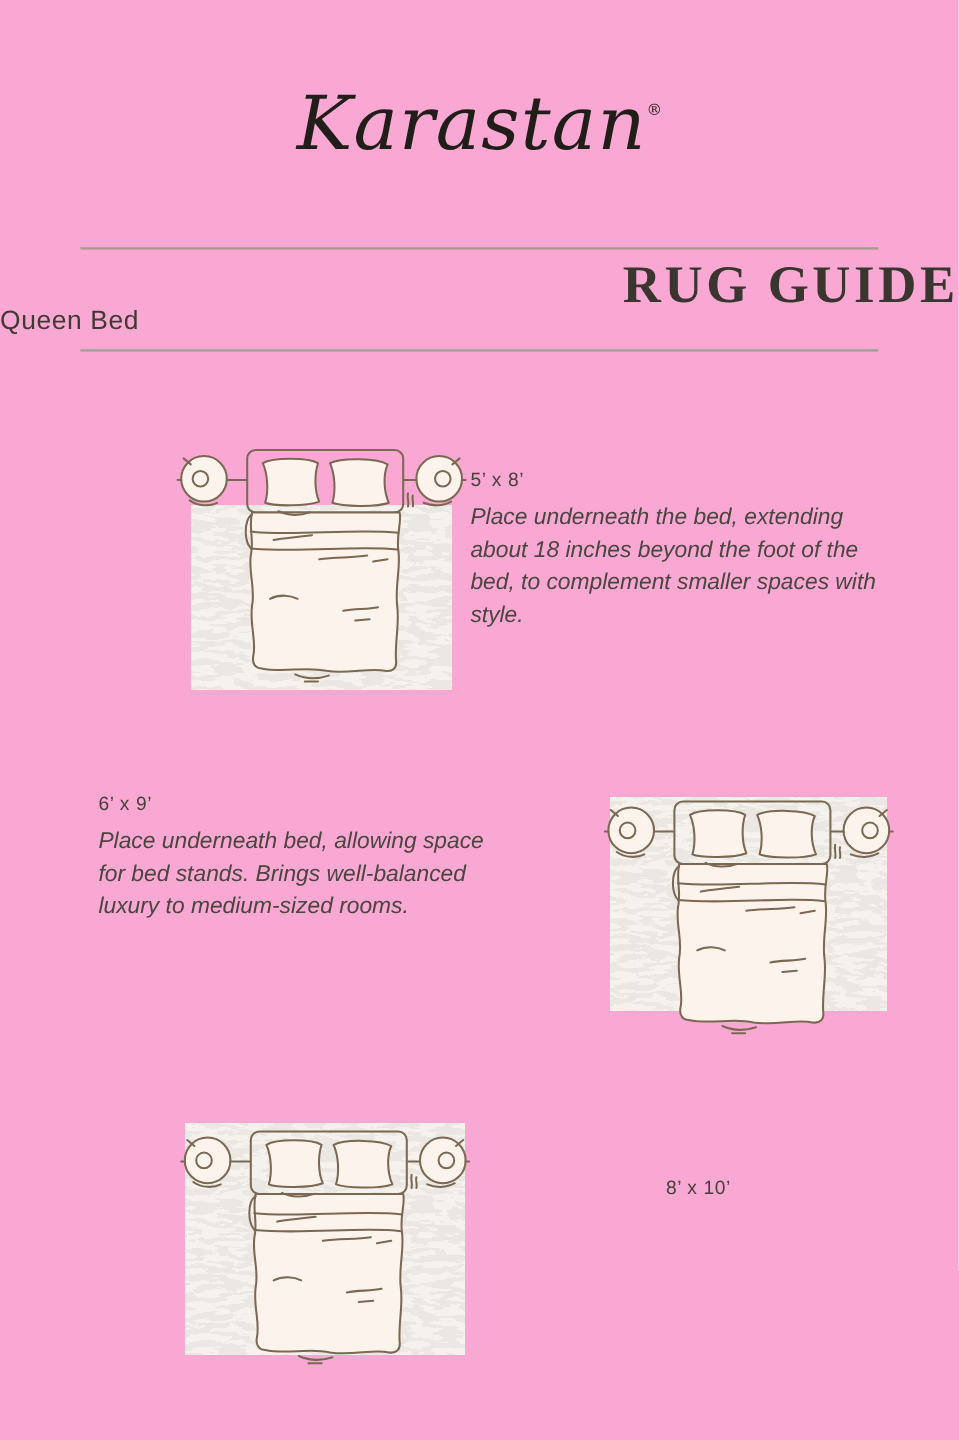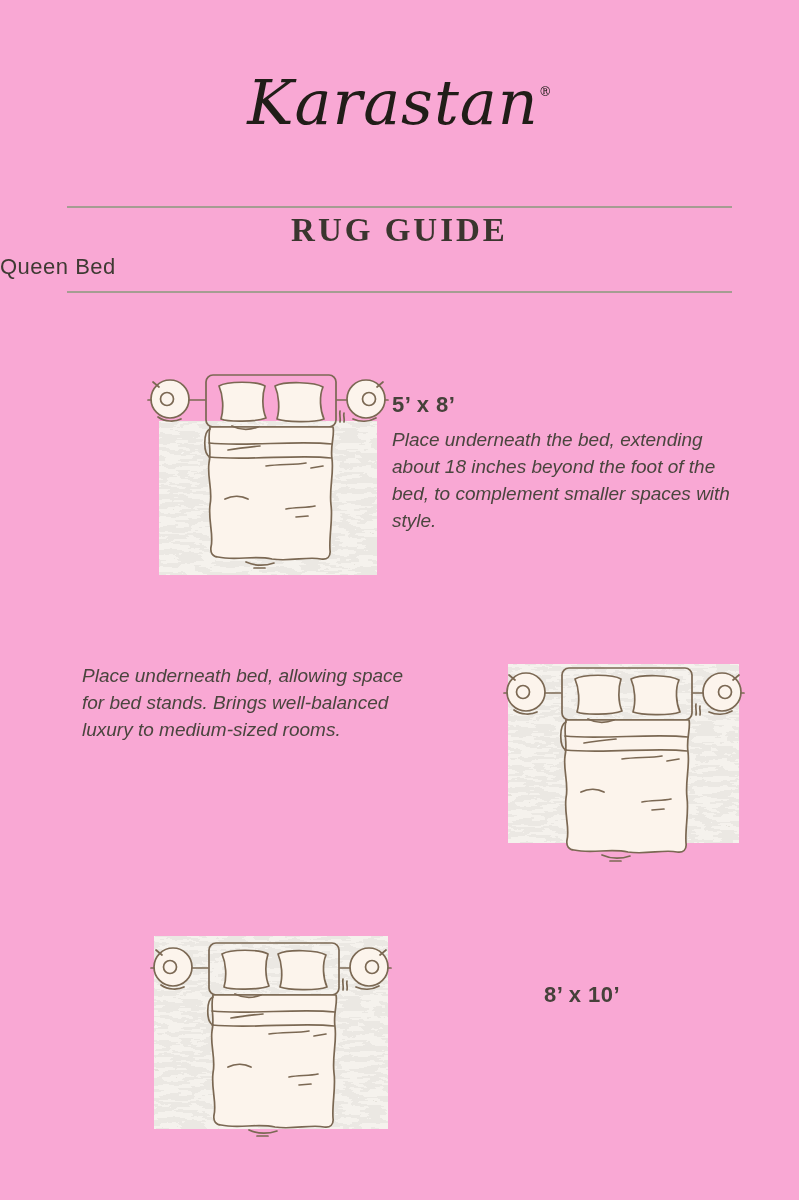--- a/index.html
+++ b/index.html
@@ -23,40 +23,40 @@
   }
   .logo sup{font-size:13px;font-style:normal;vertical-align:28px;letter-spacing:0;}
   .rule{
     position:absolute;left:67px;width:665px;height:2px;
     background:#a59d92;
   }
   .rule-top{top:206px;}
   .rule-bottom{top:291px;}
   .page-title{
     position:absolute;top:212px;left:0;width:799px;margin:0;
-    text-align:center;
+    text-align:right;
     font-family:"Liberation Serif", serif;
     font-weight:600;
-    font-size:33px;
+    font-size:44px;
     letter-spacing:3px;
     color:#3a352e;
   }
   .page-subtitle{
     position:absolute;top:254px;left:0;width:680px;margin:0;
     text-align:left;
     font-weight:400;
     font-size:22px;
     letter-spacing:0.5px;
     color:#3f3a33;
   }
   
   .txt h3{
     margin:0 0 8px 0;
-    font-size:22px;
-    font-weight:700;
+    font-size:16px;
+    font-weight:400;
     letter-spacing:0.5px;
     color:#46413a;
   }
   .txt p{
     margin:0;
     font-size:19px;
     line-height:27px;
     font-weight:400;
     color:#4a453e;
     font-style:italic;
@@ -151,20 +151,21 @@
       </svg>
     </figure>
     <div class="txt txt-1">
       <h3>5’ x 8’</h3>
       <p>Place underneath the bed, extending about 18 inches beyond the foot of the bed, to complement smaller spaces with style.</p>
     </div>
   </section>
 
   <section>
     <div class="txt txt-2">
+      <h3>6’ x 9’</h3>
       <p>Place underneath bed, allowing space for bed stands. Brings well-balanced luxury to medium-sized rooms.</p>
     </div>
     <figure class="fig fig-2">
       <svg viewBox="0 0 256 212">
         <rect class="rugbase" x="17" y="8" width="221" height="171" filter="url(#rugTex)"></rect>
         <use href="#bed" x="8" y="2" width="240" height="200"></use>
       </svg>
     </figure>
   </section>
 

